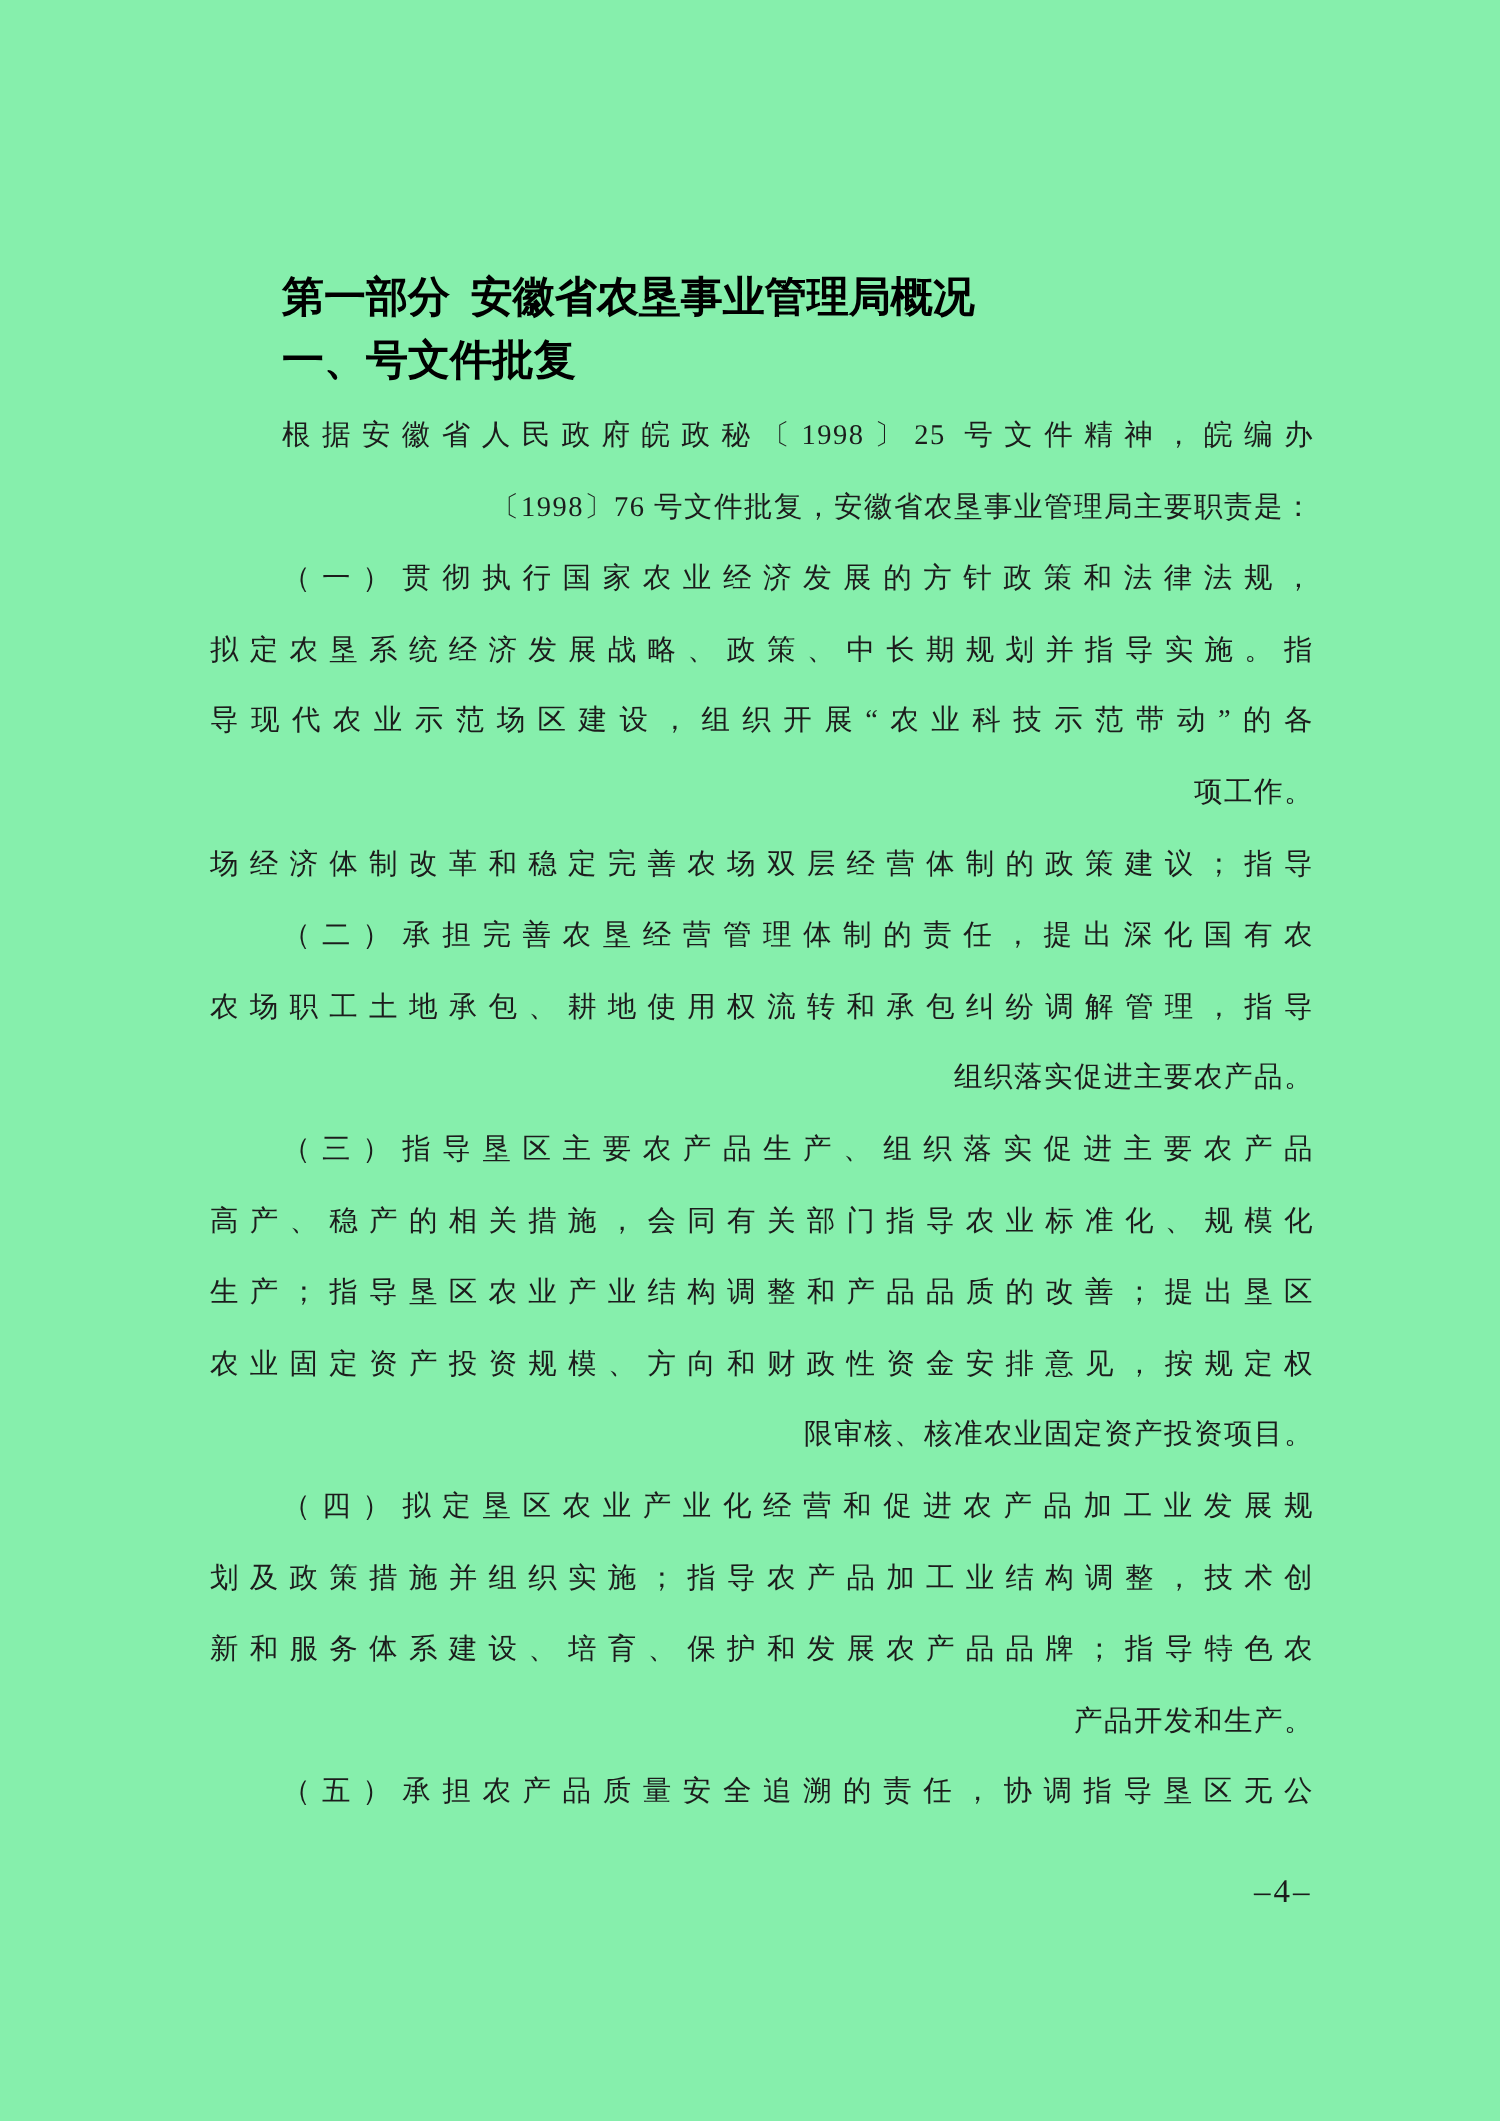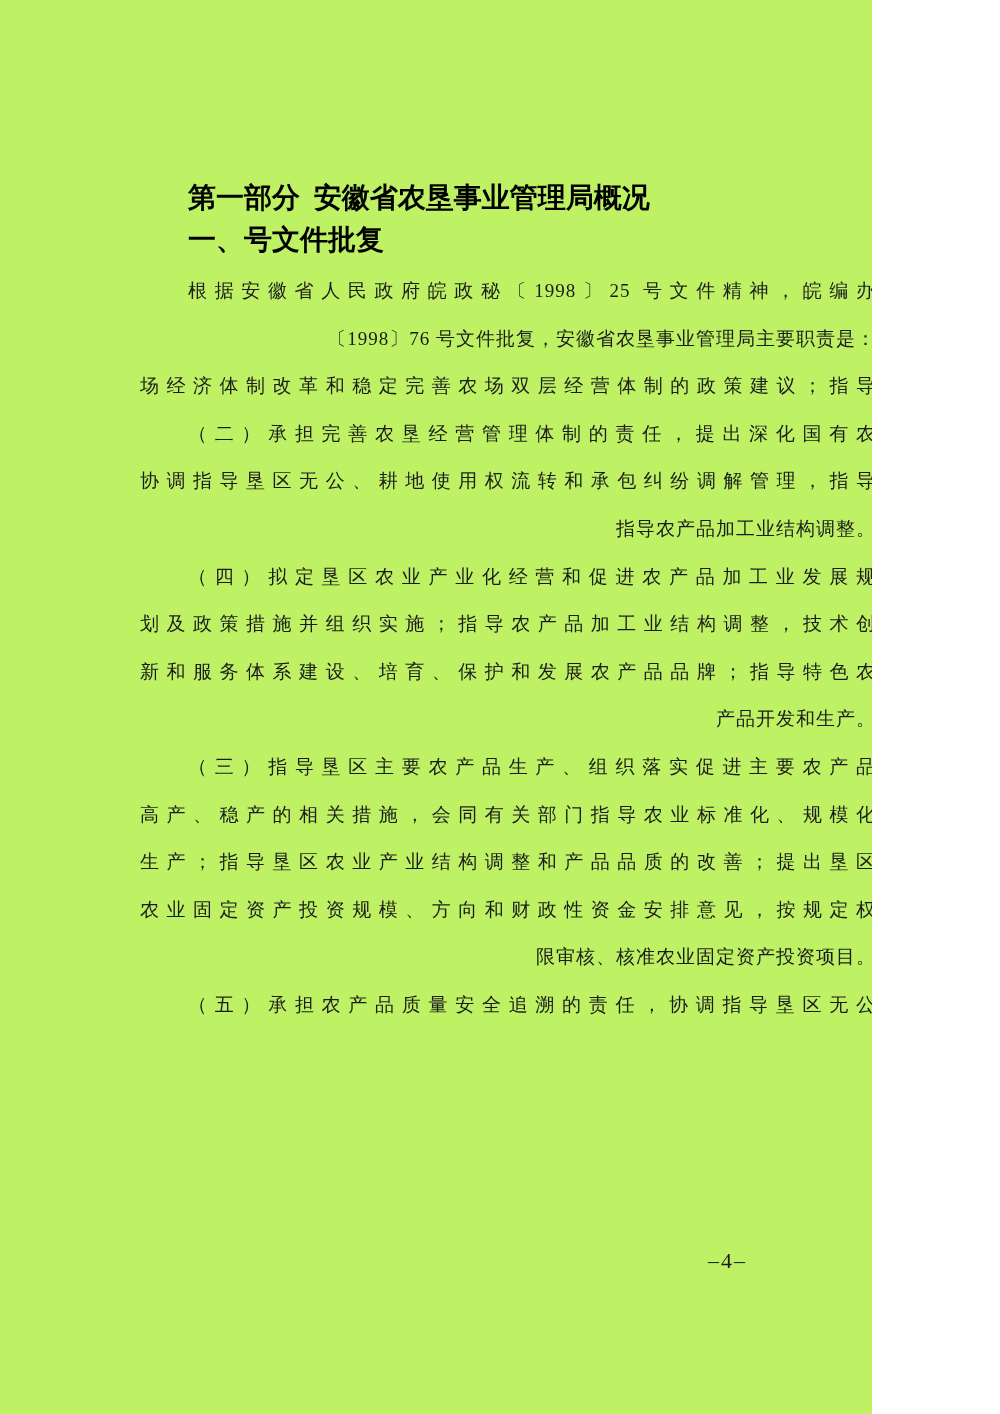--- a/index.html
+++ b/index.html
@@ -2,23 +2,23 @@
 <html><head>
 <meta charset="utf-8">
 <style>
   html, body {
     margin: 0;
     padding: 0;
     background: #ffffff;
   }
   .page {
     position: relative;
-    width: 872px;
+    width: 1000px;
     height: 1414px;
-    background: #bef264;
+    background: #86efac;
     overflow: hidden;
     font-family: "Liberation Serif", "DejaVu Serif", serif;
     color: #1c1c1c;
   }
   .content {
     position: absolute;
     left: 140px;
     top: 0;
     width: 736px;
     padding-top: 182px;
@@ -74,41 +74,47 @@
     <div class="h1">第一部分 安徽省农垦事业管理局概况</div>
     <div class="h2">一、号文件批复</div>
 
     <div class="body-text">
 
       <div>
         <div class="line indent just">根据安徽省人民政府皖政秘〔1998〕25 号文件精神，皖编办</div>
         <div class="line">〔1998〕76 号文件批复，安徽省农垦事业管理局主要职责是：</div>
       </div>
 
+      <div>
+        <div class="line indent just">（一）贯彻执行国家农业经济发展的方针政策和法律法规，</div>
+        <div class="line just">拟定农垦系统经济发展战略、政策、中长期规划并指导实施。指</div>
+        <div class="line just">导现代农业示范场区建设，组织开展“农业科技示范带动”的各</div>
+        <div class="line">项工作。</div>
+      </div>
 
       <div>
         <div class="line just">场经济体制改革和稳定完善农场双层经营体制的政策建议；指导</div>
         <div class="line indent just">（二）承担完善农垦经营管理体制的责任，提出深化国有农</div>
-        <div class="line just">协调指导垦区无公、耕地使用权流转和承包纠纷调解管理，指导</div>
-        <div class="line">指导农产品加工业结构调整。</div>
-      </div>
-
-      <div>
-        <div class="line indent just">（四）拟定垦区农业产业化经营和促进农产品加工业发展规</div>
-        <div class="line just">划及政策措施并组织实施；指导农产品加工业结构调整，技术创</div>
-        <div class="line just">新和服务体系建设、培育、保护和发展农产品品牌；指导特色农</div>
-        <div class="line">产品开发和生产。</div>
+        <div class="line just">农场职工土地承包、耕地使用权流转和承包纠纷调解管理，指导</div>
+        <div class="line">组织落实促进主要农产品。</div>
       </div>
 
       <div>
         <div class="line indent just">（三）指导垦区主要农产品生产、组织落实促进主要农产品</div>
         <div class="line just">高产、稳产的相关措施，会同有关部门指导农业标准化、规模化</div>
         <div class="line just">生产；指导垦区农业产业结构调整和产品品质的改善；提出垦区</div>
         <div class="line just">农业固定资产投资规模、方向和财政性资金安排意见，按规定权</div>
         <div class="line">限审核、核准农业固定资产投资项目。</div>
+      </div>
+
+      <div>
+        <div class="line indent just">（四）拟定垦区农业产业化经营和促进农产品加工业发展规</div>
+        <div class="line just">划及政策措施并组织实施；指导农产品加工业结构调整，技术创</div>
+        <div class="line just">新和服务体系建设、培育、保护和发展农产品品牌；指导特色农</div>
+        <div class="line">产品开发和生产。</div>
       </div>
 
       <div>
         <div class="line indent just">（五）承担农产品质量安全追溯的责任，协调指导垦区无公</div>
       </div>
 
     </div>
   </div>
 
   <div class="page-number">–4–</div>

